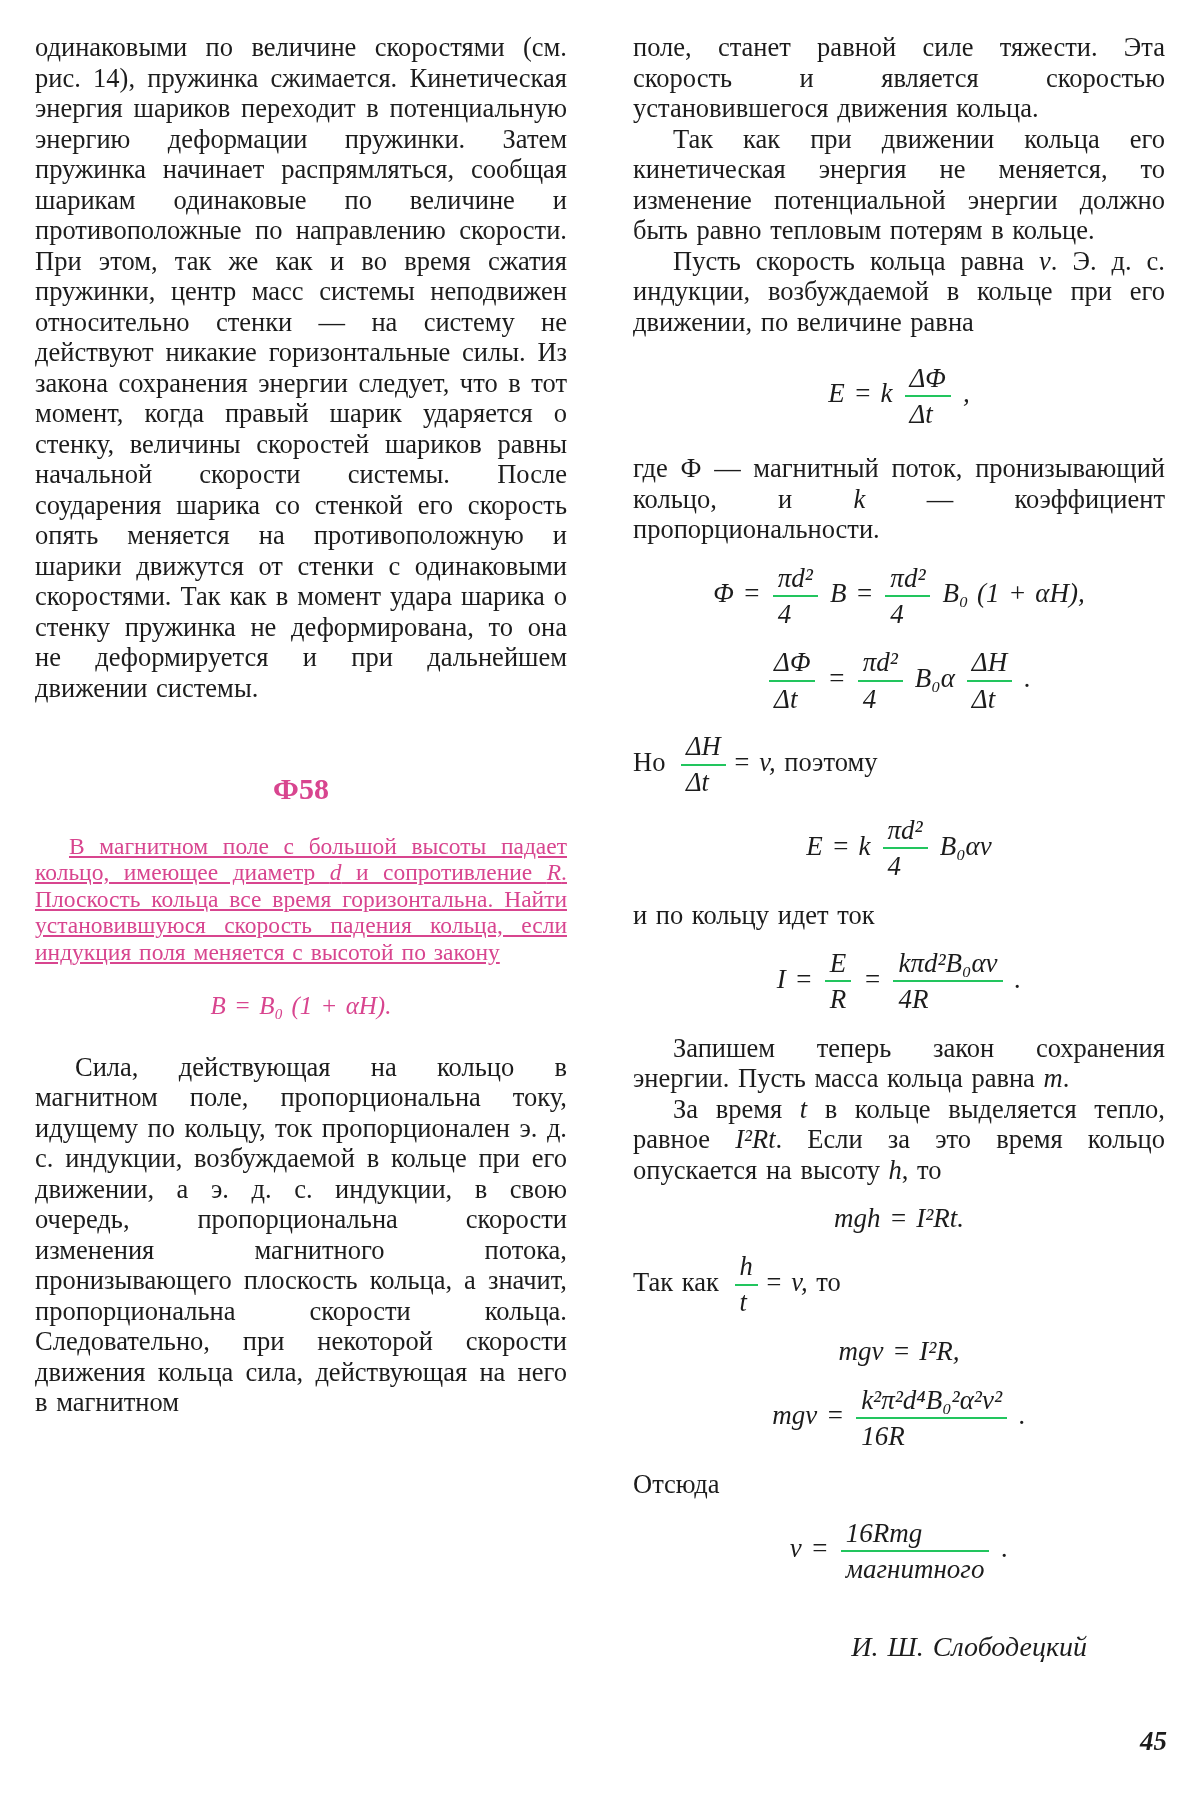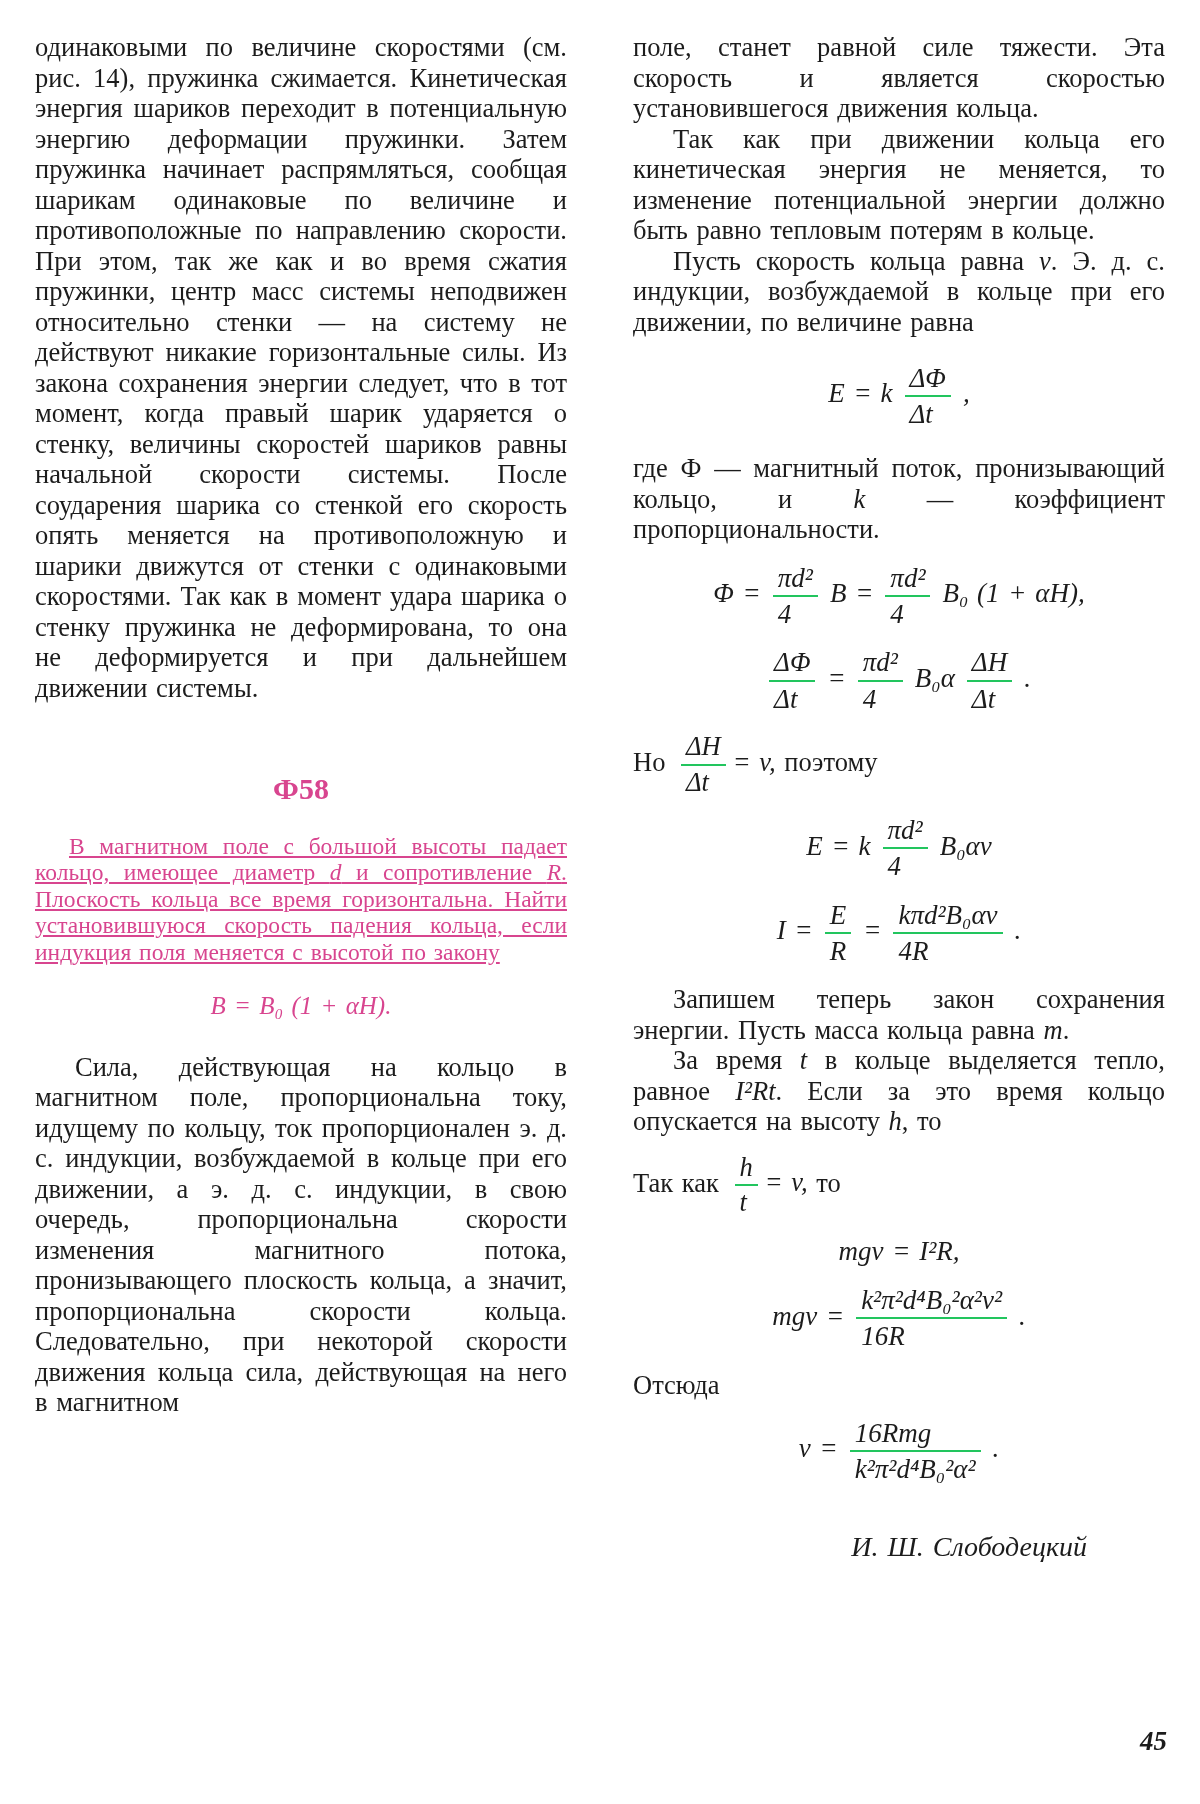--- a/index.html
+++ b/index.html
@@ -153,34 +153,40 @@
       <span class="roman">поэтому</span>
     </div>
 
     <div class="formula">
       <span class="fpart">E = k</span><span class="frac">
           <span class="num">πd²</span>
           <span class="den">4</span>
         </span><span class="fpart">B₀αv</span>
     </div>
 
+    <div class="fline">
+      <span class="roman">и по кольцу идет ток</span>
+    </div>
 
     <div class="formula">
       <span class="fpart">I =</span><span class="frac">
           <span class="num">E</span>
           <span class="den">R</span>
         </span><span class="fpart">=</span><span class="frac">
           <span class="num">kπd²B₀αv</span>
           <span class="den">4R</span>
         </span><span class="fpart">.</span>
     </div>
 
     <p class="indent"><span>Запишем теперь закон сохранения энергии. Пусть масса кольца равна </span><i>m</i><span>.</span></p>
     <p class="indent"><span>За время </span><i>t</i><span> в кольце выделяется тепло, равное </span><i>I²Rt</i><span>. Если за это время кольцо опускается на высоту </span><i>h</i><span>, то</span></p>
 
+    <div class="formula">
+      <span>mgh = I²Rt.</span>
+    </div>
 
     <div class="fline">
       <span class="roman">Так как</span>
       <span class="math"><span class="frac">
             <span class="num">h</span>
             <span class="den">t</span>
           </span><span>= v,</span></span>
       <span class="roman">то</span>
     </div>
 
@@ -195,21 +201,21 @@
         </span><span class="fpart">.</span>
     </div>
 
     <div class="fline">
       <span class="roman">Отсюда</span>
     </div>
 
     <div class="formula">
       <span class="fpart">v =</span><span class="frac">
           <span class="num">16Rmg</span>
-          <span class="den">k²π²d⁴B₀²α²</span>
+          <span class="den">магнитного</span>
         </span><span class="fpart">.</span>
     </div>
 
     <p class="author">И. Ш. Слободецкий</p>
   </div>
 
   <div class="pagenum">45</div>
 </div>
 
 </body></html>

